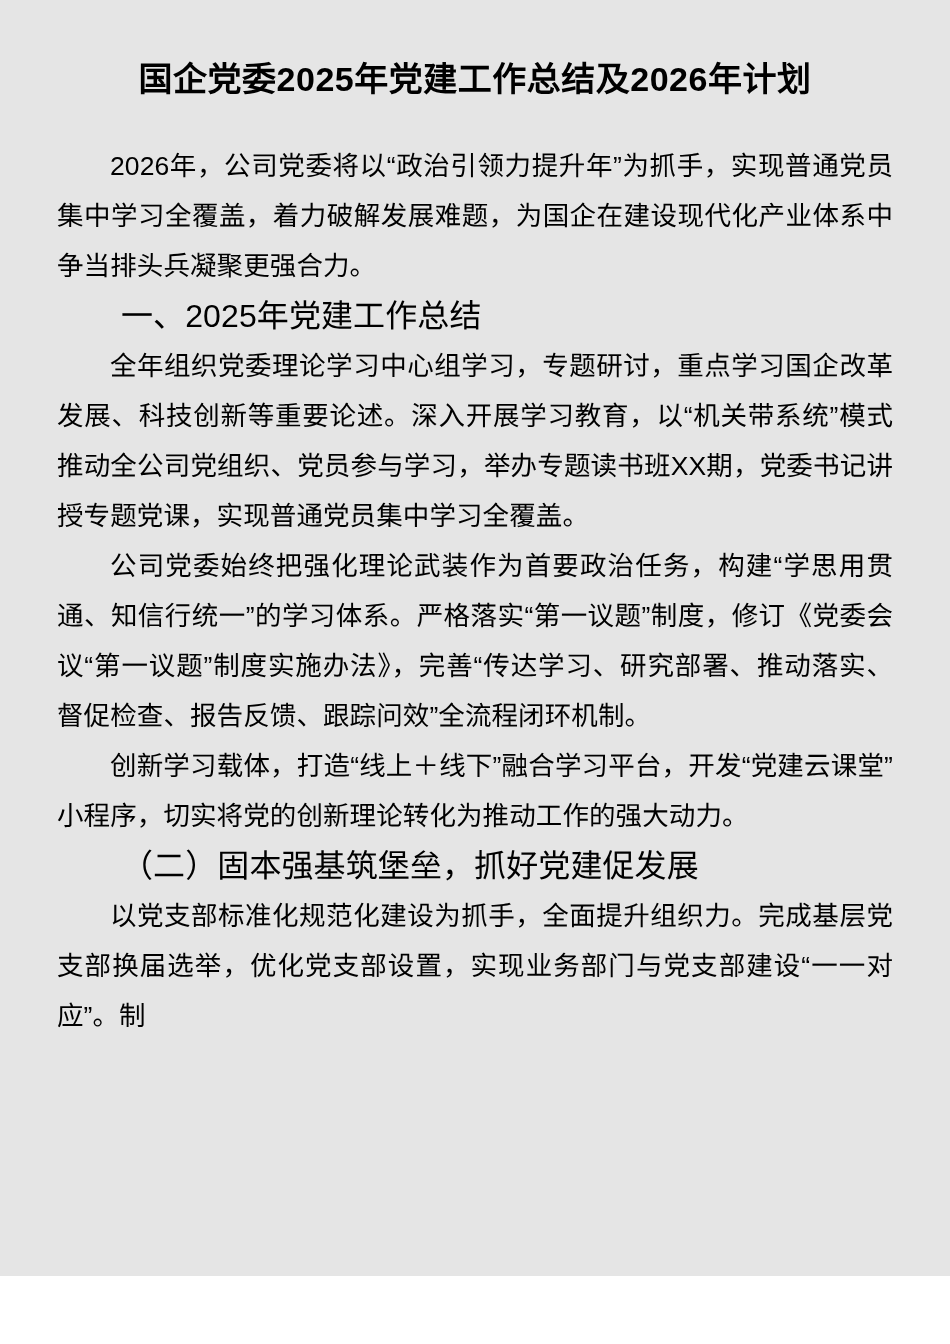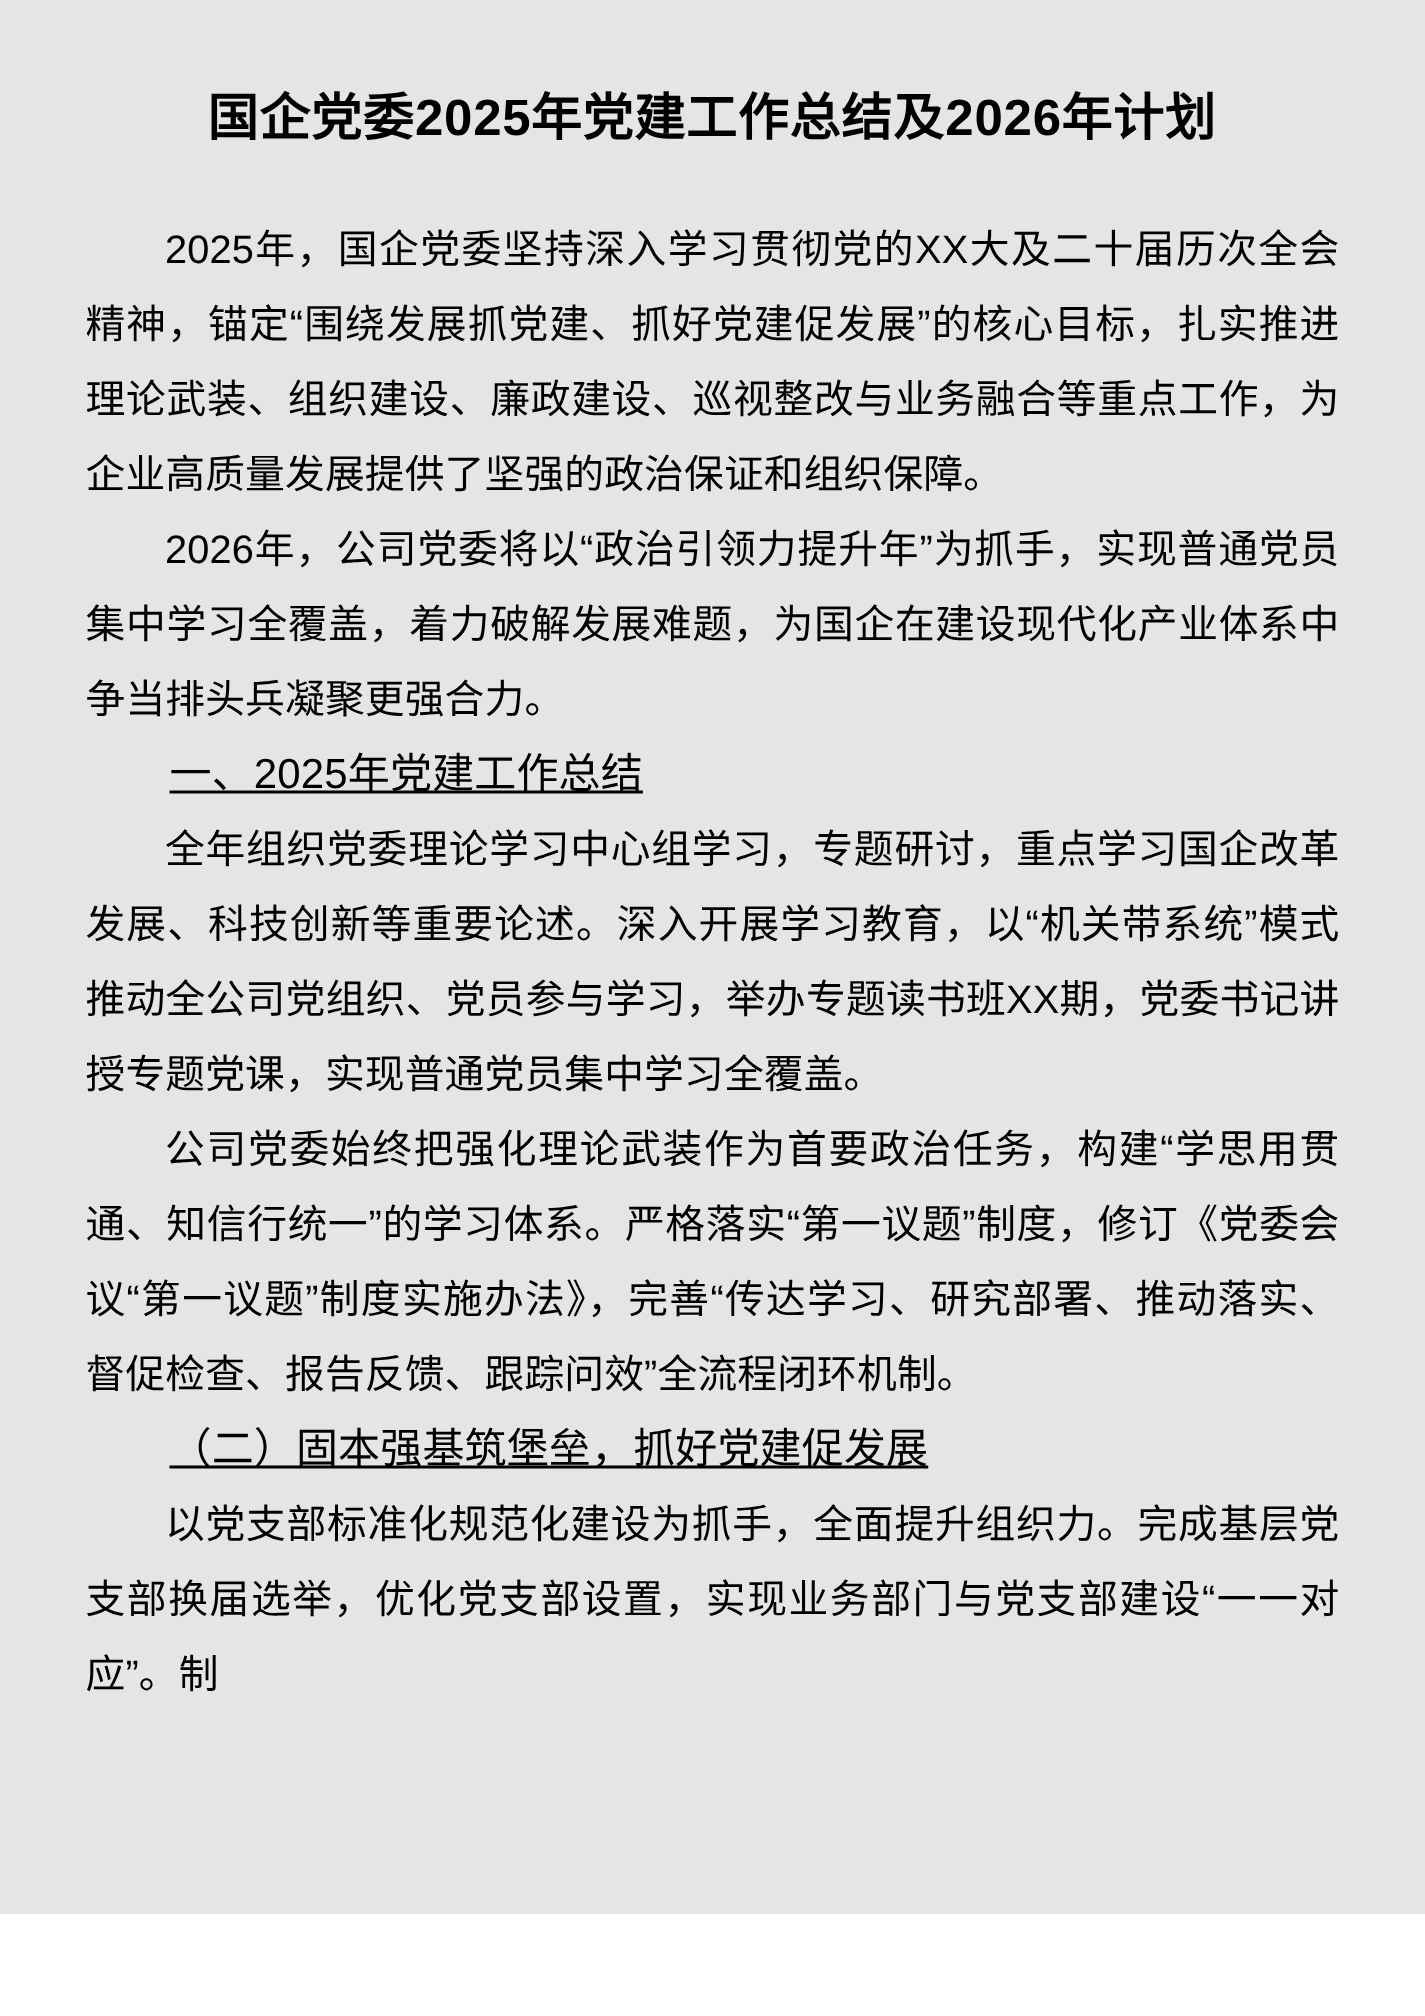--- a/index.html
+++ b/index.html
@@ -59,55 +59,54 @@
     padding: 0;
     letter-spacing: 0.1px;
     word-break: break-all;
   }
 
   p.indent {
     text-indent: 2em;
   }
 
   p.heading {
-    font-size: 28px;
+    font-size: 32px;
     line-height: 50px;
     margin: 0;
     padding: 0;
     text-indent: 2em;
     text-align: left;
     letter-spacing: 0.1px;
-    text-decoration: underline;
   }
 
   
   .clip-tail {
     overflow: hidden;
   }
 </style>
 </head>
 <body>
 
 <div class="page">
   <div class="content">
 
     <h1 class="doc-title">国企党委2025年党建工作总结及2026年计划</h1>
 
     <div class="title-spacer"></div>
 
-    <p class="para indent">2025年，国企党委坚持深入学习贯彻党的XX大及二十届历次全会精神，锚定“围绕发展抓党建、抓好党建促发展”的核心目标，扎实推进理论武装、组织建设、廉政建设、巡视整改与业务融合等重点工作，为企业高质量发展提供了坚强的政治保证和组织保障。</p>
 
     <p class="para indent">2026年，公司党委将以“政治引领力提升年”为抓手，实现普通党员集中学习全覆盖，着力破解发展难题，为国企在建设现代化产业体系中争当排头兵凝聚更强合力。</p>
 
     <p class="heading">一、2025年党建工作总结</p>
 
 
     <p class="para indent">全年组织党委理论学习中心组学习，专题研讨，重点学习国企改革发展、科技创新等重要论述。深入开展学习教育，以“机关带系统”模式推动全公司党组织、党员参与学习，举办专题读书班XX期，党委书记讲授专题党课，实现普通党员集中学习全覆盖。</p>
 
     <p class="para indent">公司党委始终把强化理论武装作为首要政治任务，构建“学思用贯通、知信行统一”的学习体系。严格落实“第一议题”制度，修订《党委会议“第一议题”制度实施办法》，完善“传达学习、研究部署、推动落实、督促检查、报告反馈、跟踪问效”全流程闭环机制。</p>
 
+    <p class="para indent">创新学习载体，打造“线上＋线下”融合学习平台，开发“党建云课堂”小程序，切实将党的创新理论转化为推动工作的强大动力。</p>
 
     <p class="heading">（二）固本强基筑堡垒，抓好党建促发展</p>
 
     <p class="para indent clip-tail">以党支部标准化规范化建设为抓手，全面提升组织力。完成基层党支部换届选举，优化党支部设置，实现业务部门与党支部建设“一一对应”。制</p>
 
   </div>
 </div>
 
 </body></html>

